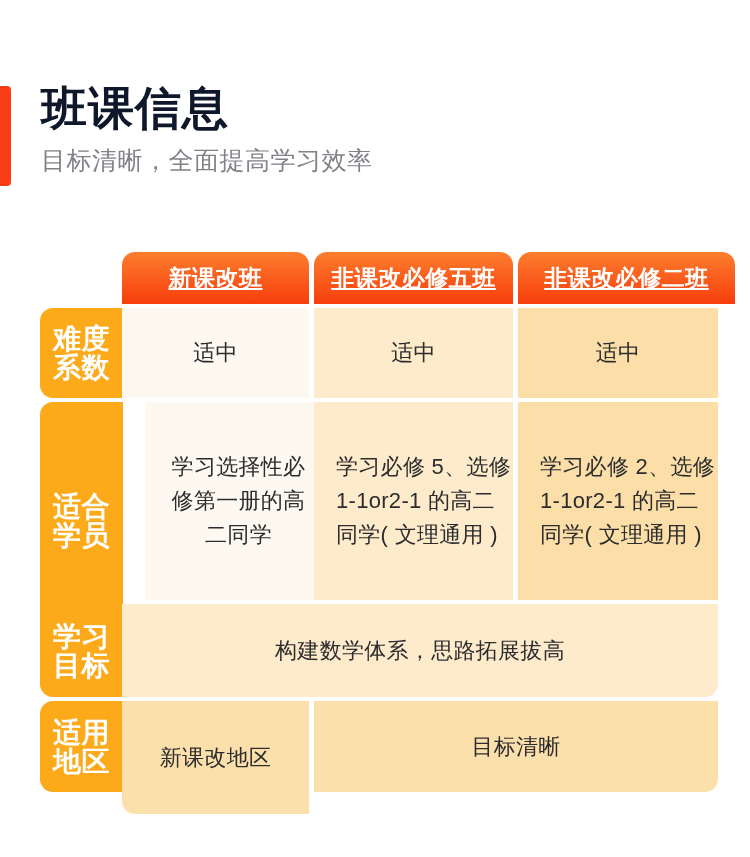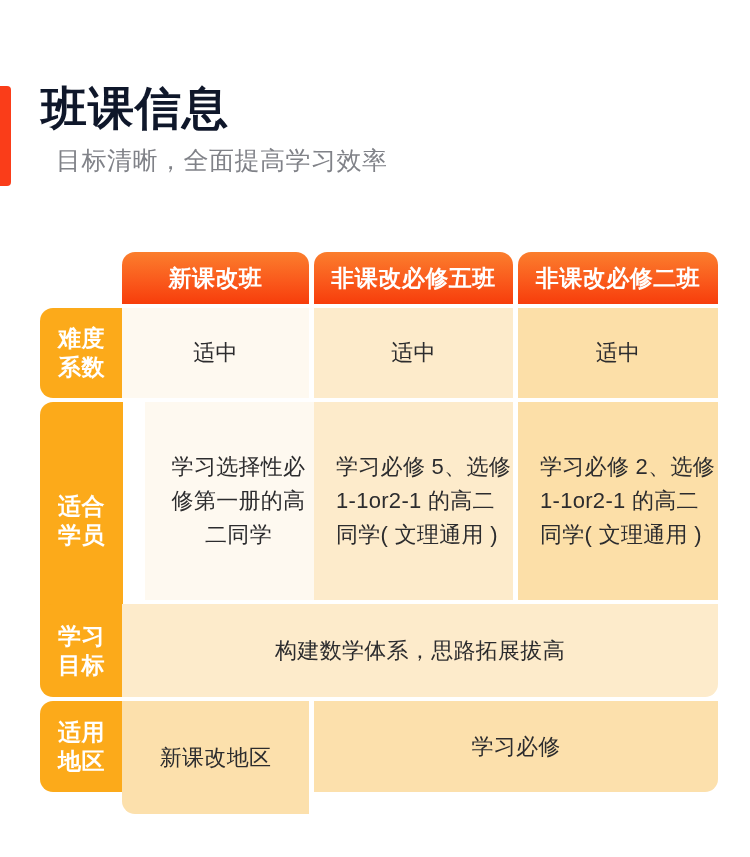--- a/index.html
+++ b/index.html
@@ -44,21 +44,21 @@
     font-weight: bold;
     color: #0f172a;
     letter-spacing: 1px;
     margin: 0;
     white-space: nowrap;
   }
   .page-subtitle {
     font-size: 25px;
     line-height: 36px;
     color: #808288;
-    margin: 6px 0 0 15px;
+    margin: 6px 0 0 0;
     letter-spacing: 0.5px;
     white-space: nowrap;
   }
 
   
   .info-table {
     position: absolute;
     left: 40px;
     top: 252px;
     width: 678px;
@@ -81,21 +81,21 @@
     position: absolute;
     left: 0;
     width: 83px;
     background: #FCAA1A;
     border-top-left-radius: 13px;
     border-bottom-left-radius: 13px;
     display: flex;
     align-items: center;
     justify-content: center;
     color: #ffffff;
-    font-size: 23px;
+    font-size: 28px;
     font-weight: bold;
     line-height: 29px;
     text-align: center;
     letter-spacing: 0.5px;
   }
   .label-pill span { display: block; }
 
   
   .body-area {
     position: absolute;
@@ -120,24 +120,25 @@
     border-top-left-radius: 13px;
     border-top-right-radius: 13px;
     display: flex;
     align-items: center;
     justify-content: center;
     color: #ffffff;
     font-size: 23px;
     font-weight: bold;
     letter-spacing: 0.5px;
     white-space: nowrap;
+    text-decoration: underline;
   }
   .hdr-cell.c1 { left: 0px;   width: 187px; }
   .hdr-cell.c2 { left: 192px; width: 199px; }
-  .hdr-cell.c3 { left: 396px; width: 200px; }
+  .hdr-cell.c3 { left: 396px; width: 217px; }
 
   .cell {
     position: absolute;
     box-sizing: border-box;
     display: flex;
     align-items: center;
     color: #2C2C2E;
     font-size: 22px;
     line-height: 34px;
     letter-spacing: 0.3px;
@@ -213,17 +214,17 @@
       <div class="cell center tint2" style="left:192px; top:56px; width:199px; height:90px;">适中</div>
       <div class="cell center tint3" style="left:396px; top:56px; width:200px; height:90px;">适中</div>
 
       <div class="cell center tint1" style="left:0px;   top:150px; width:187px; height:198px; padding:0 20px; box-sizing:border-box;margin-left:23px;">学习选择性必修第一册的高二同学</div>
       <div class="cell left tint2" style="left:192px; top:150px; width:199px; height:198px;">学习必修 5、选修 1-1or2-1 的高二同学( 文理通用 )</div>
       <div class="cell left tint3" style="left:396px; top:150px; width:200px; height:198px;">学习必修 2、选修 1-1or2-1 的高二同学( 文理通用 )</div>
 
       <div class="cell center tint-row3 rb-br" style="left:0px; top:352px; width:596px; height:93px;">构建数学体系，思路拓展拔高</div>
 
       <div class="cell center tint-row4 rb-bl" style="left:0px; top:449px; width:187px; height:113px;">新课改地区</div>
-      <div class="cell center tint-row4 rb-br" style="left:192px; top:449px; width:404px; height:91px;">学习必修</div>
+      <div class="cell center tint-row4 rb-br" style="left:192px; top:449px; width:404px; height:91px;">目标清晰</div>
 
     </div>
   </div>
 </div>
 
 </body></html>

